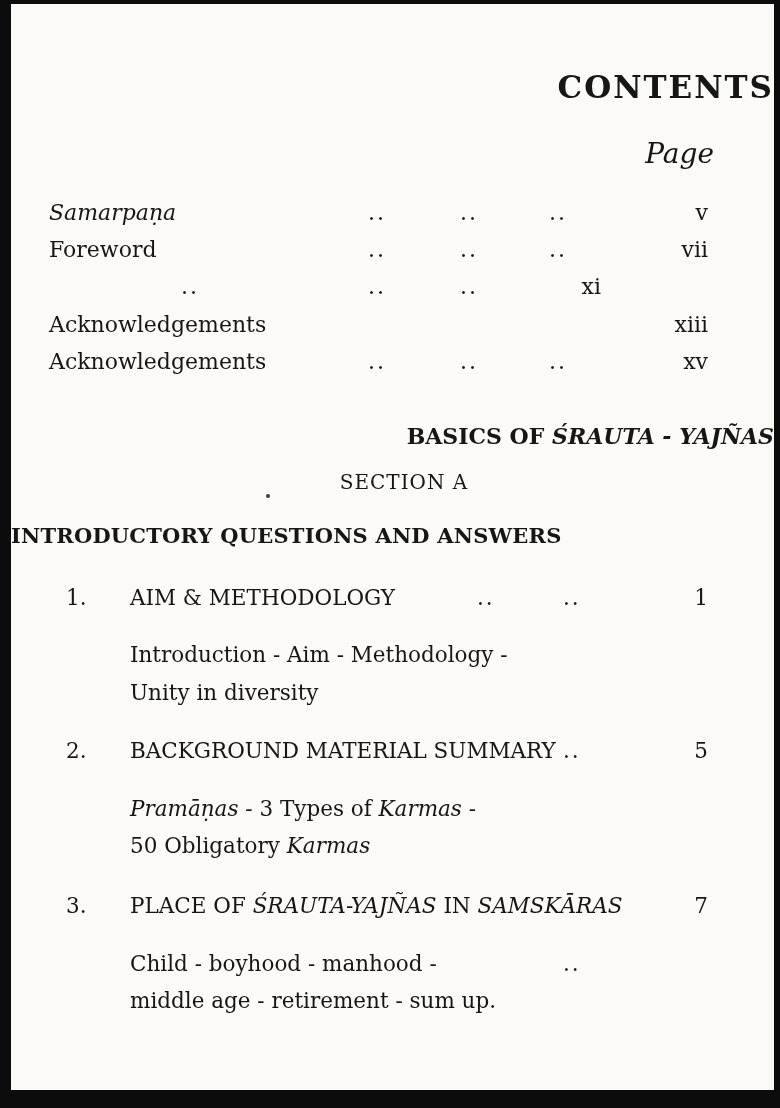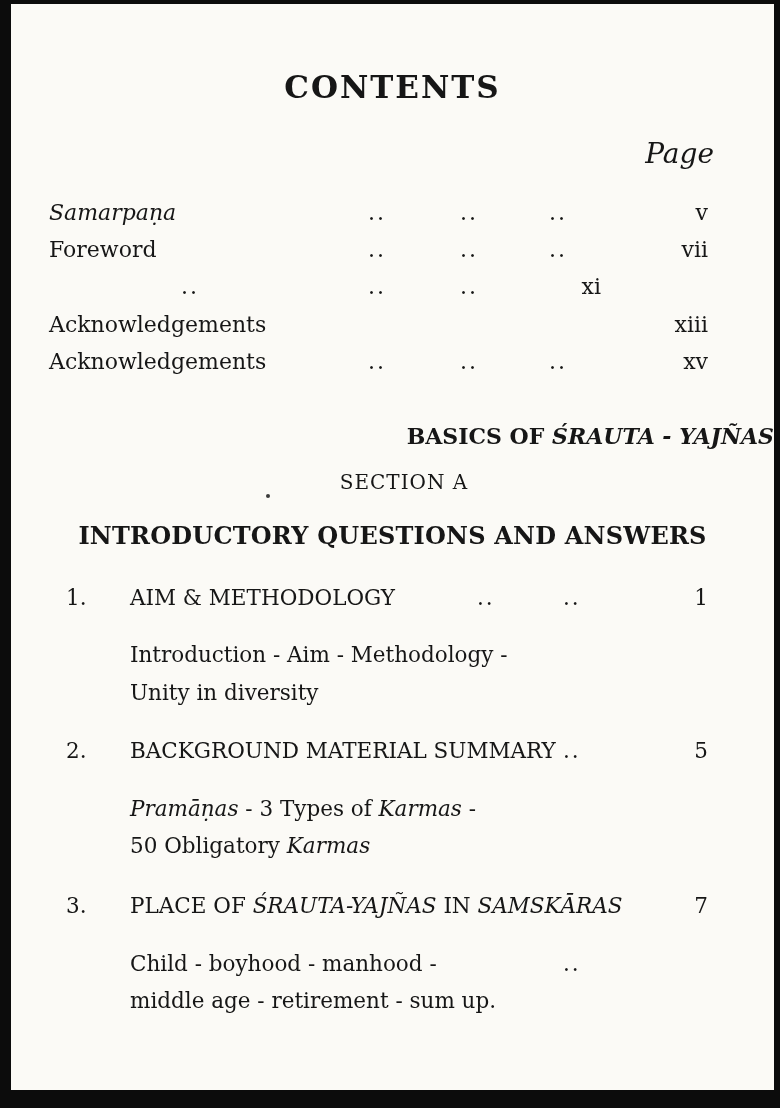--- a/index.html
+++ b/index.html
@@ -14,21 +14,21 @@
   .page {
     position: absolute;
     left: 11px; top: 4px; right: 6px; bottom: 18px;
     background: #fbfaf6;
     overflow: hidden;
   }
   .abs { position: absolute; left: 0; right: 0; line-height: 28px; }
 
   .doc-title {
     top: 62px;
-    text-align: center;
+    text-align: right;
     font-size: 31px;
     line-height: 42px;
     font-weight: bold;
     letter-spacing: 2px;
   }
   .page-col-label {
     top: 136px;
     left: auto; right: 60px;
     font-style: italic;
     font-size: 28px;
@@ -49,22 +49,21 @@
   .italic { font-style: italic; }
 
   .sec-title { top: 418px; text-align: right; font-size: 22px; font-weight: bold; }
   .sec-a     { top: 464px; text-align: center; font-size: 20px; letter-spacing: 1px; margin-left: 23px; }
   .stray-dot {
     position: absolute; left: 255px; top: 490px;
     width: 4px; height: 4px; background: #3a3a3a; border-radius: 50%;
   }
   .intro-heading {
     top: 518px;
-    text-align: center;
-    font-size: 24px;
+    font-size: 21px;
     font-weight: bold;
     letter-spacing: 0.2px;
   }
 
   .entry-head { font-size: 21.5px; padding-left: 119px; padding-right: 150px; }
   .e-num  { position: absolute; left: 55px; }
   .e-dot  { position: absolute; letter-spacing: 2px; }
   .e-dot-a { left: 466px; }
   .e-dot-b { left: 552px; }
   .e-page { position: absolute; right: 66px; }

